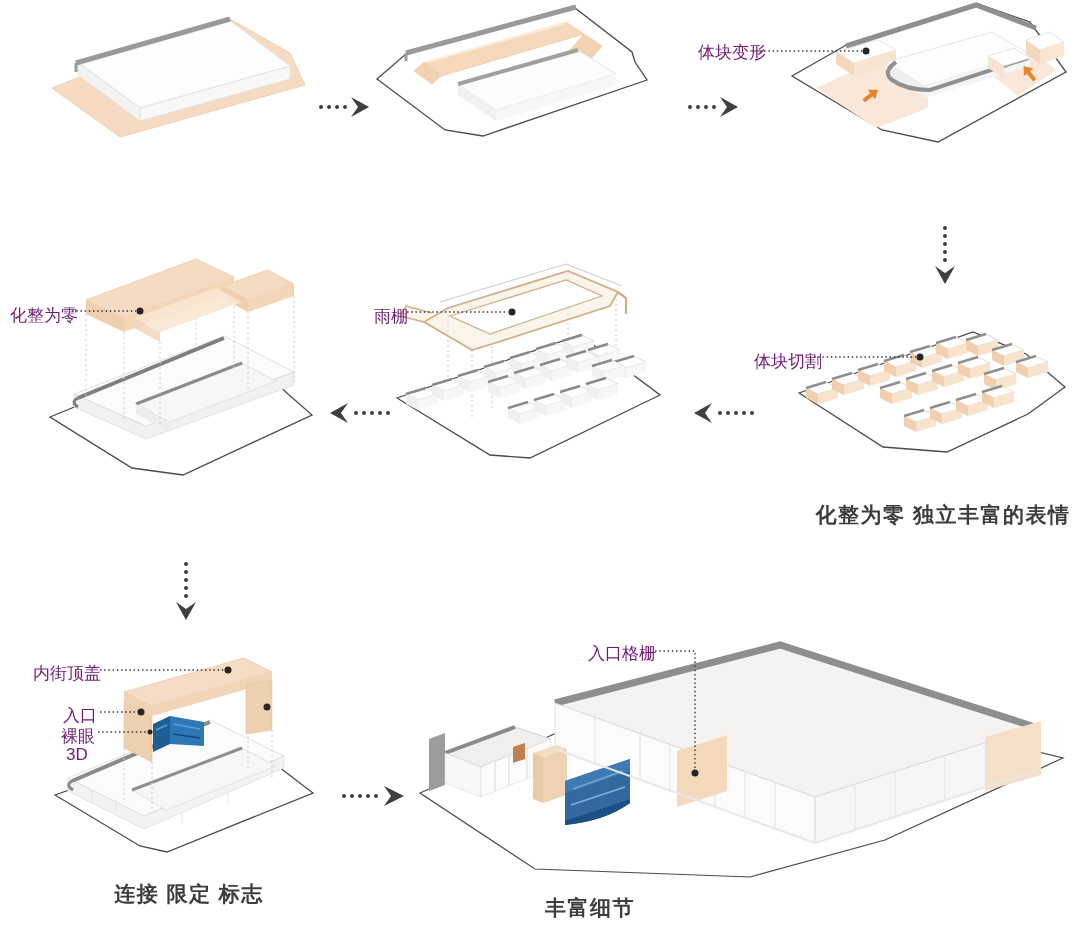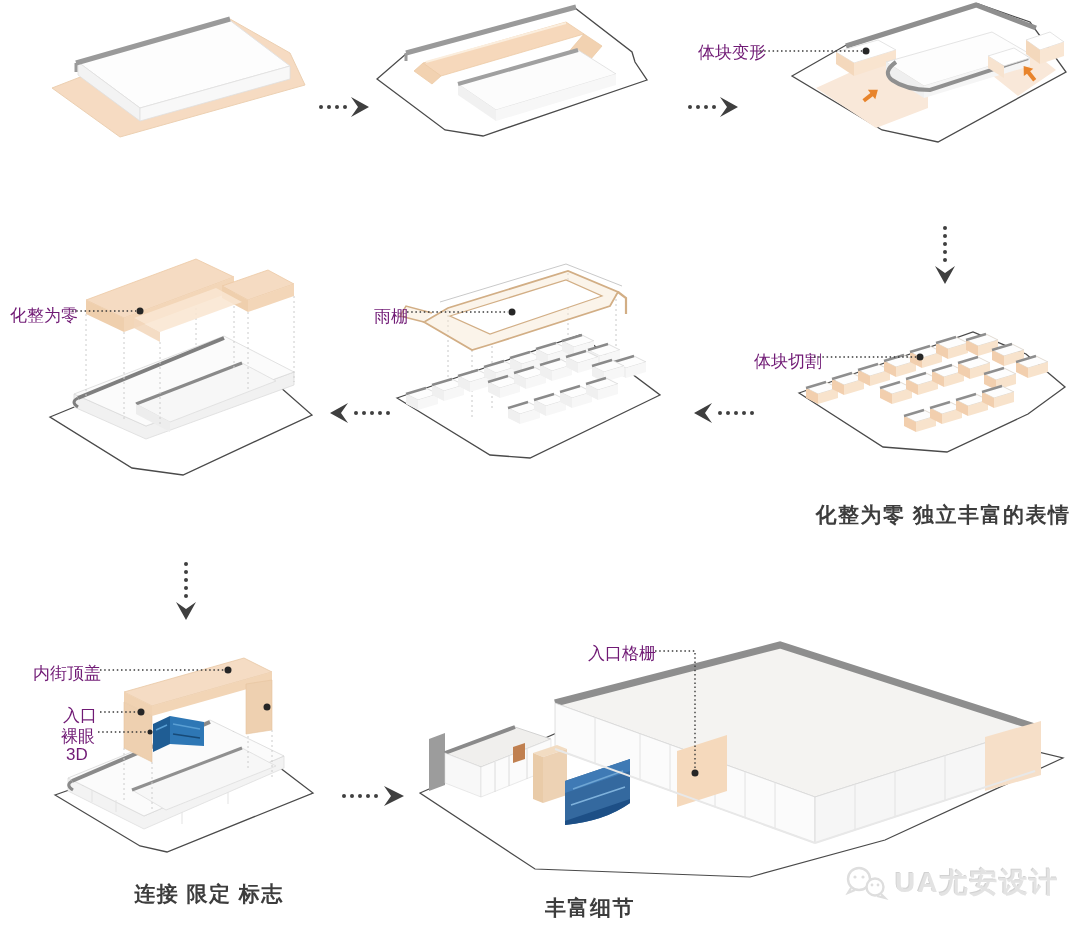--- a/index.html
+++ b/index.html
@@ -270,21 +270,21 @@
     <polygon points="214,44 240,40 240,90 214,94" fill="#eed0b0" stroke="#e6c5a0" stroke-width="0.6"></polygon>
 
     <polygon points="121,84 138,76 138,104 121,112" fill="#1f5d94"></polygon>
     <polygon points="138,76 172,82 172,106 138,104" fill="#2e77b5"></polygon>
     <line x1="124" y1="90" x2="135" y2="85" stroke="#5a9fd4" stroke-width="1.4"></line>
     <line x1="141" y1="84" x2="168" y2="89" stroke="#5a9fd4" stroke-width="1.4"></line>
     <line x1="141" y1="94" x2="168" y2="98" stroke="#174a77" stroke-width="1.4"></line>
 
     <circle cx="235" cy="67" r="3.5" fill="#262626"></circle>
   </svg>
-  <div class="step-label" style="left:84px;top:880px">连接 限定 标志</div>
+  <div class="step-label" style="left:64px;top:880px">连接 限定 标志</div>
   <div class="annot" style="left:33px;top:662px">内街顶盖</div>
   <svg class="abs" style="left:98px;top:663px" width="140" height="14" viewBox="0 0 140 14">
     <line class="leader-line" x1="2" y1="7" x2="126" y2="7"></line>
       <circle class="leader-dot" cx="130" cy="7" r="3.5"></circle>
   </svg>
   <div class="annot" style="left:63px;top:704px">入口</div>
   <svg class="abs" style="left:98px;top:705px" width="52" height="14" viewBox="0 0 52 14">
     <line class="leader-line" x1="2" y1="7" x2="40" y2="7"></line>
       <circle class="leader-dot" cx="43" cy="7" r="3.5"></circle>
   </svg>
@@ -347,27 +347,14 @@
     <line x1="140" y1="114" x2="400" y2="208" stroke="#e8e8e8" stroke-width="2"></line>
     <line x1="400" y1="208" x2="620" y2="136" stroke="#e8e8e8" stroke-width="2"></line>
   </svg>
   <div class="step-label" style="left:465px;top:894px">丰富细节</div>
   <div class="annot" style="left:588px;top:642px">入口格栅</div>
   <svg class="abs" style="left:652px;top:645px" width="56" height="136" viewBox="0 0 56 136">
     <polyline class="leader-line" points="3,6 43,6 43,124"></polyline>
     <circle class="leader-dot" cx="43" cy="128" r="3.5"></circle>
   </svg>
 
-  <div class="watermark">
-    <svg width="46" height="38" viewBox="0 0 46 38">
-      <circle cx="16" cy="15" r="11" fill="none" stroke="#dedede" stroke-width="2.4"></circle>
-      <circle cx="12" cy="13" r="1.6" fill="#dedede"></circle>
-      <circle cx="20" cy="13" r="1.6" fill="#dedede"></circle>
-      <path d="M8,24 L5,29 L12,26" fill="none" stroke="#dedede" stroke-width="2.2"></path>
-      <circle cx="32" cy="23" r="8.5" fill="#ffffff" stroke="#dedede" stroke-width="2.4"></circle>
-      <circle cx="29" cy="21" r="1.4" fill="#dedede"></circle>
-      <circle cx="35" cy="21" r="1.4" fill="#dedede"></circle>
-      <path d="M38,30 L42,34 L34,32" fill="none" stroke="#dedede" stroke-width="2.2"></path>
-    </svg>
-    <span class="watermark-text">UA尤安设计</span>
-  </div>
 
 </div>
 
 </body></html>

